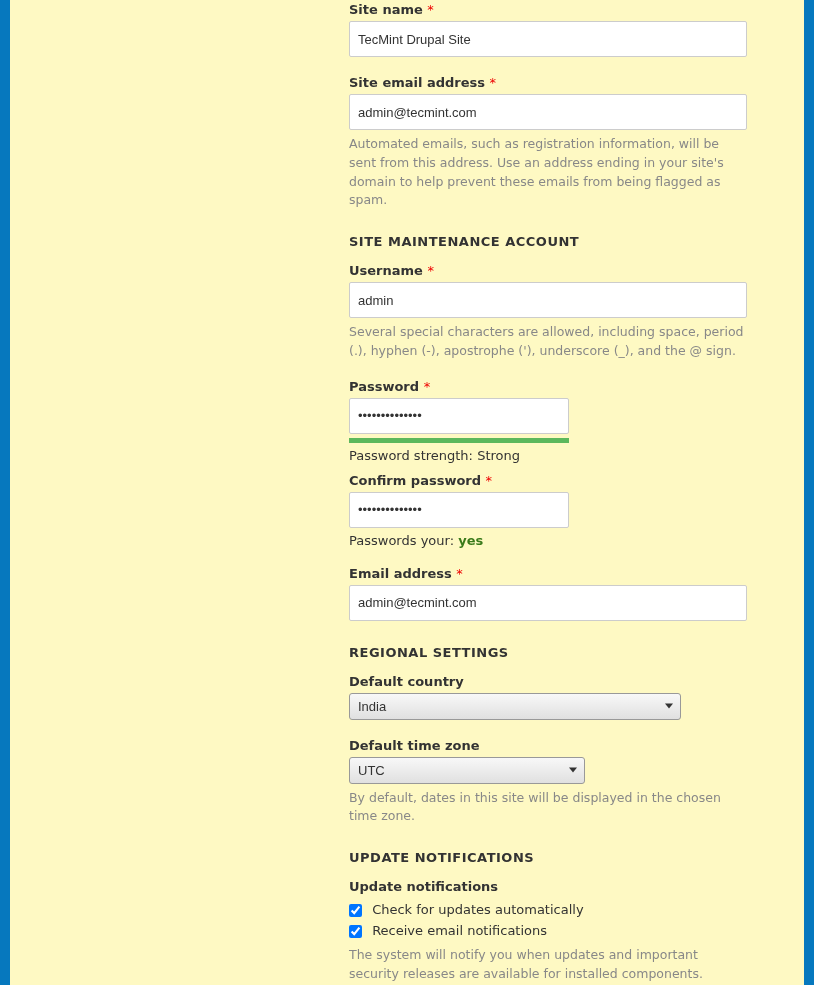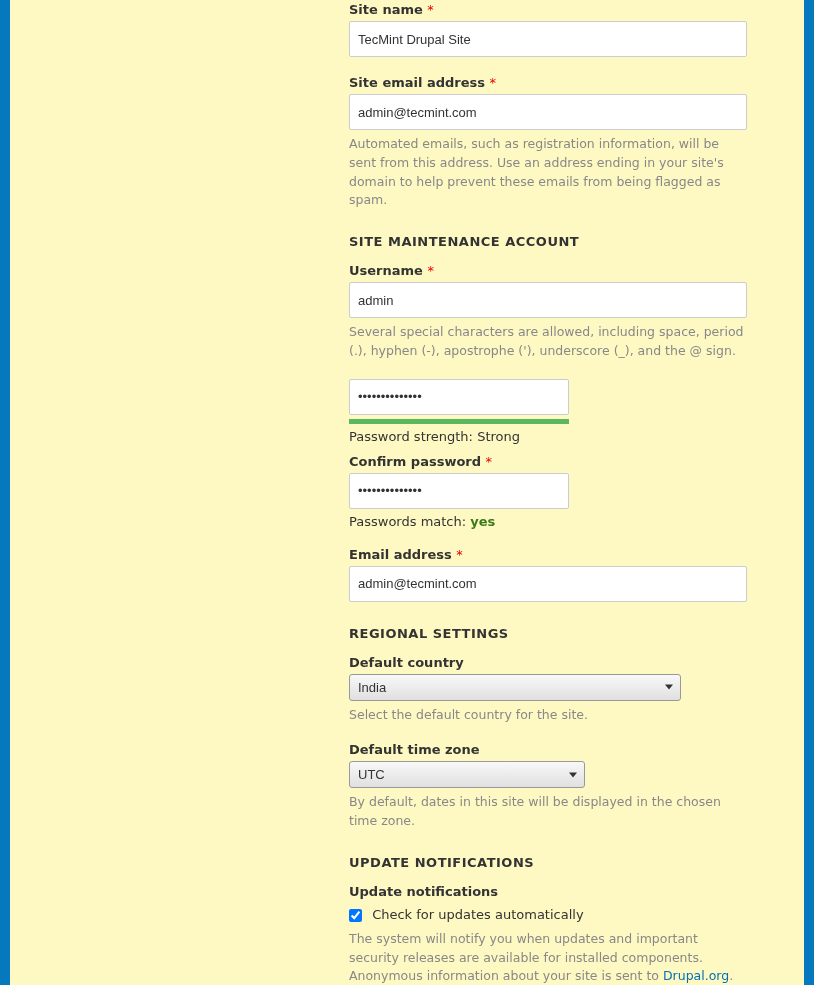--- a/index.html
+++ b/index.html
@@ -167,35 +167,39 @@
       <div class="form-item">
         <label>
           <span>Username</span>
           <span class="required"> *</span>
         </label>
         <input class="text-input" type="text" value="admin" style="">
         <div class="description">Several special characters are allowed, including space, period (.), hyphen (-), apostrophe ('), underscore (_), and the @ sign.</div>
       </div>
 
       <div class="form-item" style="margin-bottom:10px;">
+        <label>
+          <span>Password</span>
+          <span class="required"> *</span>
+        </label>
         <input class="text-input short" type="password" value="••••••••••••••" style="">
         <div class="strength-bar"></div>
         <div class="strength-text">
           <span>Password strength: </span><span>Strong</span>
         </div>
       </div>
 
       <div class="form-item">
         <label>
           <span>Confirm password</span>
           <span class="required"> *</span>
         </label>
         <input class="text-input short" type="password" value="••••••••••••••" style="">
         <div class="match-text">
-          <span>Passwords match: </span><span class="yes">yes</span>
+          <span>Passwords your: </span><span class="yes">yes</span>
         </div>
       </div>
 
       <div class="form-item">
         <label>
           <span>Email address</span>
           <span class="required"> *</span>
         </label>
         <input class="text-input" type="text" value="admin@tecmint.com" style="">
       </div>
@@ -205,21 +209,20 @@
       <div class="form-item">
         <label>
           <span>Default country</span>
         </label>
         <div class="select-wrap">
           <select class="select select-wide">
             <option>India</option>
           </select>
           <span class="select-arrow"></span>
         </div>
-        <div class="description">Select the default country for the site.</div>
       </div>
 
       <div class="form-item">
         <label>
           <span>Default time zone</span>
         </label>
         <div class="select-wrap">
           <select class="select select-mid">
             <option>UTC</option>
           </select>
@@ -230,20 +233,24 @@
 
       <div class="section-heading">UPDATE NOTIFICATIONS</div>
 
       <div class="subheading">Update notifications</div>
 
       <div class="checkbox-row">
         <input type="checkbox" checked="" style="">
         <span>Check for updates automatically</span>
       </div>
 
+      <div class="checkbox-row">
+        <input type="checkbox" checked="" style="">
+        <span>Receive email notifications</span>
+      </div>
 
       <div class="description" style="margin-top:8px;">
         <span>The system will notify you when updates and important security releases are available for installed components. Anonymous information about your site is sent to </span><a href="#" class="link">Drupal.org</a><span>.</span>
       </div>
 
     </div>
   </div>
 </div>
 
 </body></html>

